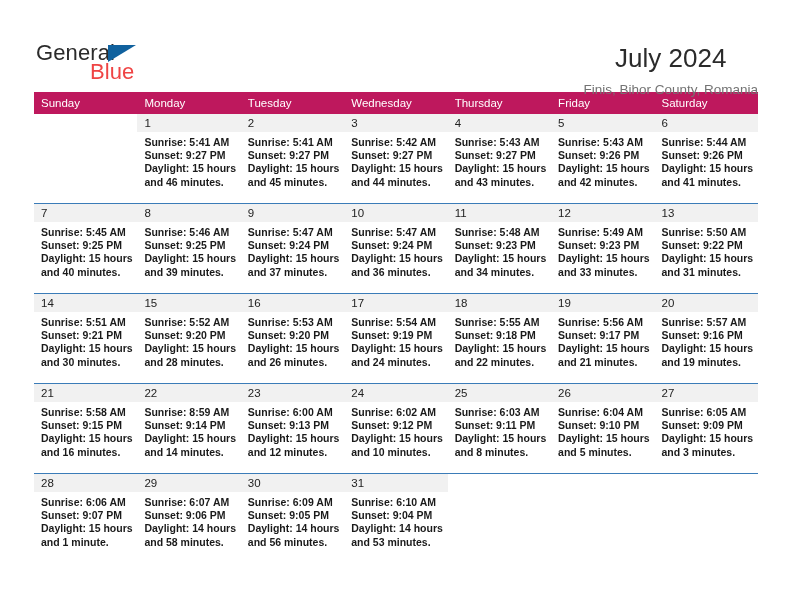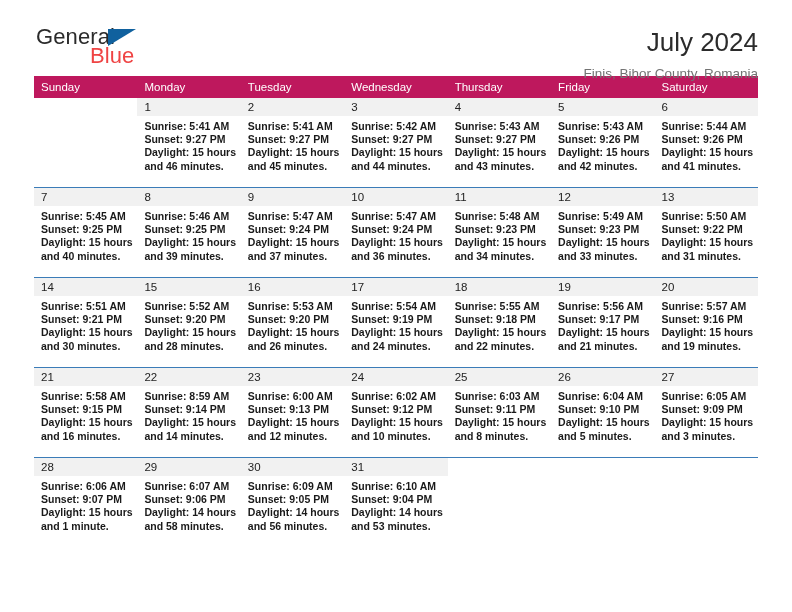--- a/index.html
+++ b/index.html
@@ -13,21 +13,21 @@
     font-family: "Liberation Sans", sans-serif;
     color: #1a1a1a;
     overflow: hidden;
   }
 
   .page {
     position: relative;
     width: 792px;
     height: 612px;
     box-sizing: border-box;
-    padding: 0 34px;
+    padding: 16px 34px;
   }
 
   
   .top {
     display: flex;
     align-items: flex-start;
     justify-content: space-between;
     height: 72px;
     padding-top: 26px;
     box-sizing: border-box;
@@ -61,21 +61,21 @@
     position: absolute;
     left: 74px;
     top: 3px;
     width: 0;
     height: 0;
     border-left: 28px solid #10619e;
     border-bottom: 17px solid transparent;
   }
 
   .titles {
-    text-align: right;
+    text-align: center;
     flex: 0 0 auto;
     padding-top: 2px;
   }
   .cal-title {
     font-size: 26px;
     color: #2b2b2b;
     line-height: 1.1;
     white-space: nowrap;
   }
   .cal-subtitle {

